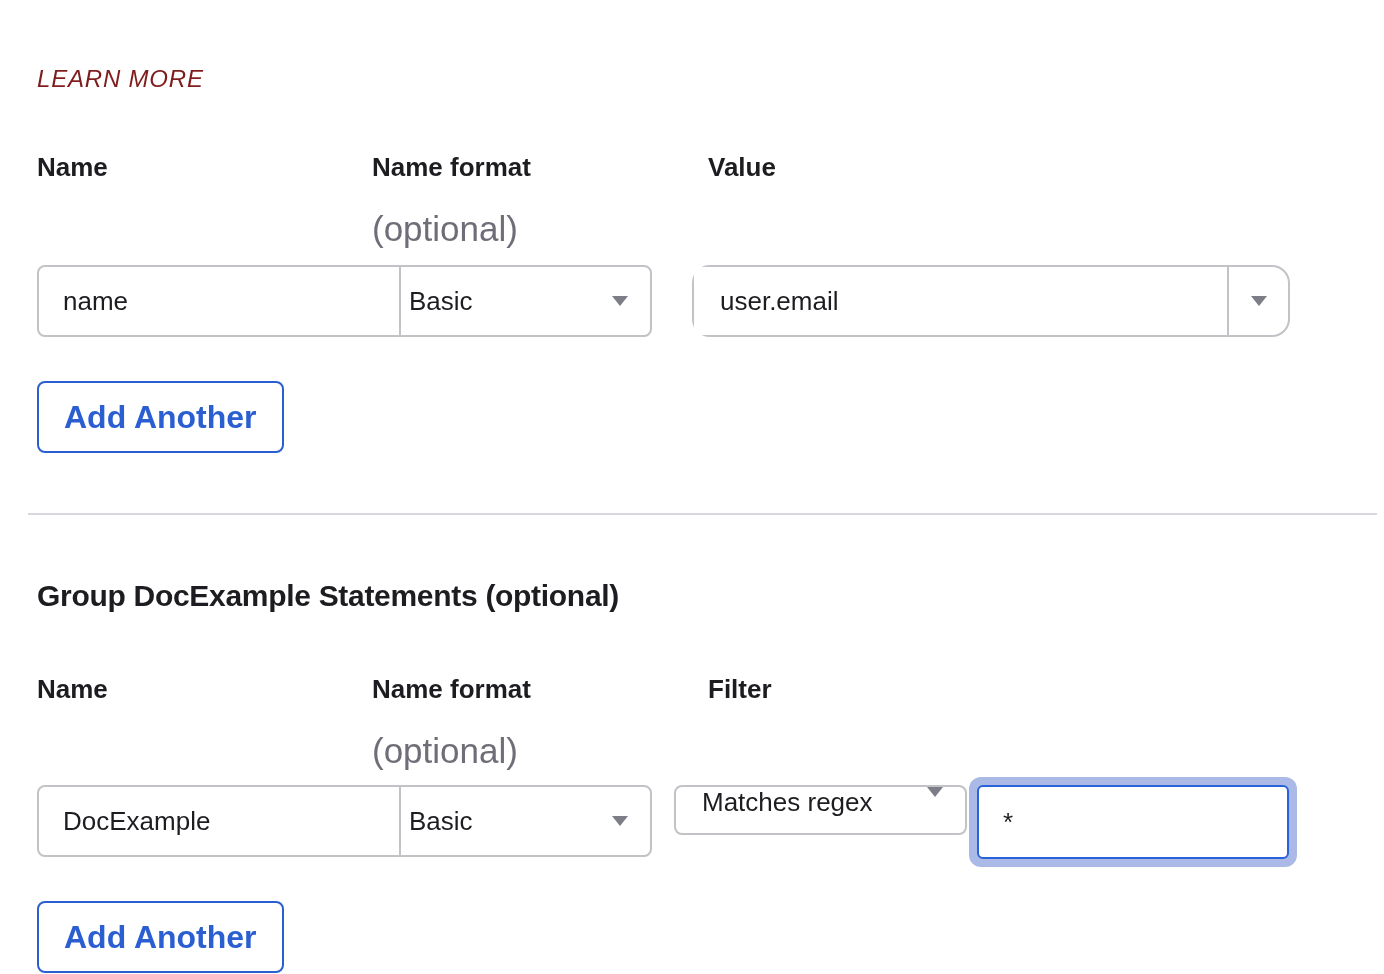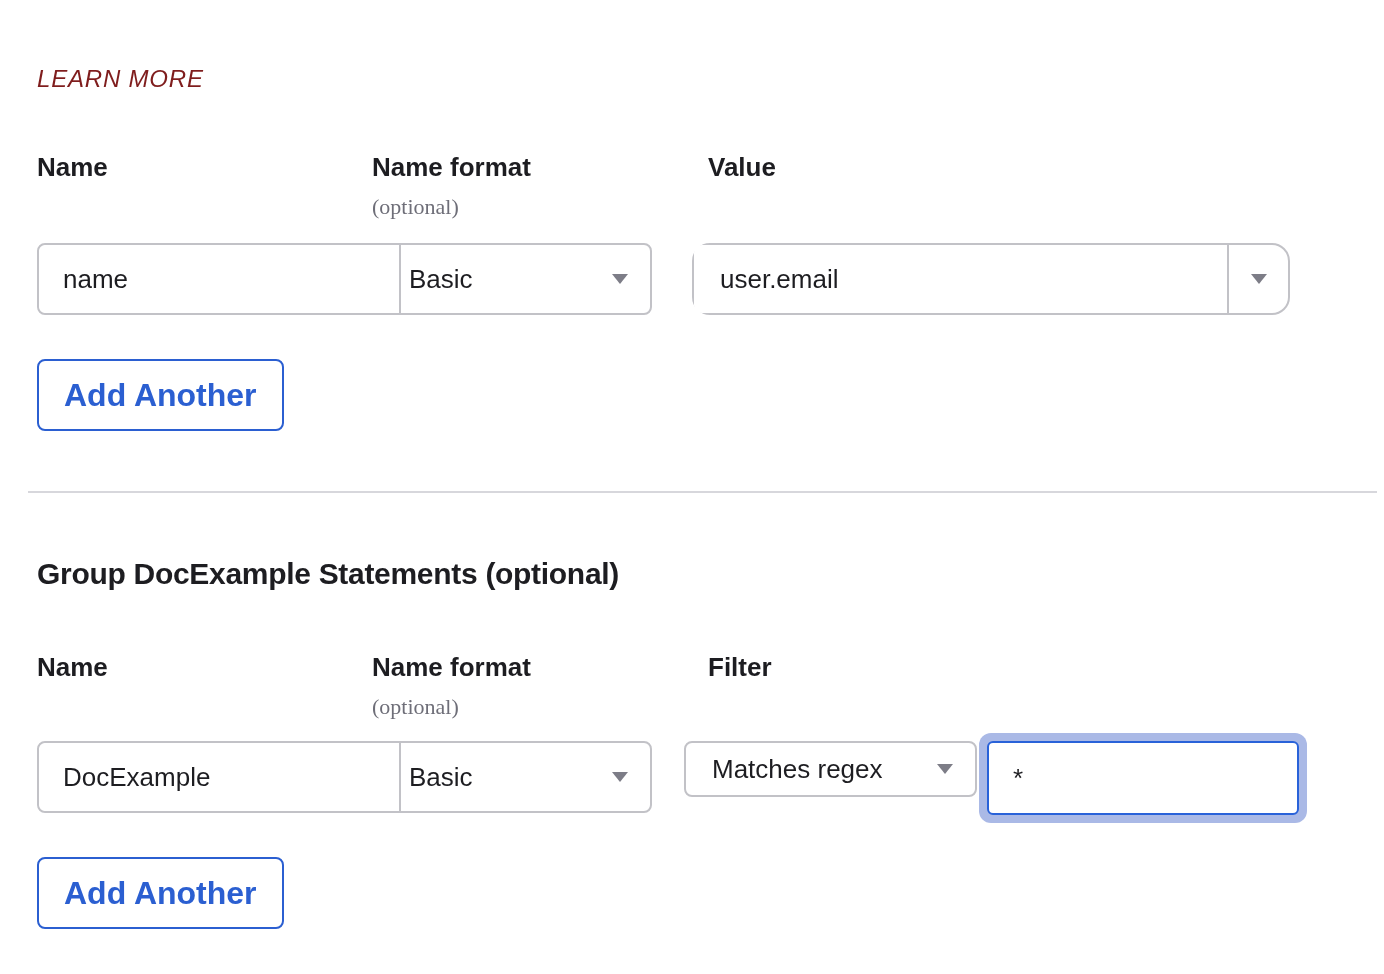--- a/index.html
+++ b/index.html
@@ -25,21 +25,21 @@
     font-size: 24px; font-weight: 500; letter-spacing: 0.8px;
     color: #7f1d1d; text-decoration: none; margin-top: 5px; cursor: pointer; font-style: italic;
   }
 
   
   .labels-row { display: flex; margin-top: 59px; }
   .labels-row.second { margin-top: 61px; }
   .col-label { font-size: 26px; font-weight: 700; line-height: 30px; color: #1d1d21; }
   .lcol-1 { width: 335px; }
   .lcol-2 { width: 336px; }
-  .col-note { font-size: 22px; font-weight: 400; line-height: 30px; color: #6e6e78; margin-top: 10px; font-family: Liberation Serif, serif; }
+  .col-note { font-size: 35px; font-weight: 400; line-height: 30px; color: #6e6e78; margin-top: 32px; }
 
   
   .inputs-row { display: flex; align-items: flex-start; margin-top: 21px; }
   .inputs-row.second { margin-top: 11px; }
   .inputs-row.second .compound,
   .inputs-row.second .select-box { margin-top: 8px; }
 
   .compound {
     display: flex; width: 615px; height: 72px;
     border: 2px solid #c2c2c7; border-radius: 8px; background: #fff;
@@ -63,23 +63,23 @@
   }
 
   .combo { margin-left: 40px; width: 598px; border-radius: 18px; }
   .combo input.text-part { padding: 0 26px; }
   .arrow-part {
     width: 59px; display: flex; align-items: center; justify-content: center;
     cursor: pointer; border-radius: 0 8px 8px 0;
   }
 
   .select-box {
-    margin-left: 32px; width: 293px; height: 56px;
+    margin-left: 22px; width: 293px; height: 50px;
     border: 2px solid #c2c2c7; border-radius: 8px; background: #fff;
-    display: flex; align-items: center; justify-content: space-between;
+    display: flex; align-items: flex-start; justify-content: space-between;
     padding: 0 22px 0 26px; cursor: pointer;
   }
 
   .focus-ring {
     margin-left: 2px; background: #aab9e6; border-radius: 12px; padding: 8px;
   }
   .focus-ring input.focused-input {
     display: block; width: 312px; height: 74px;
     border: 2px solid #2962d9; border-radius: 6px; outline: none;
     font-family: "Liberation Sans", sans-serif;

